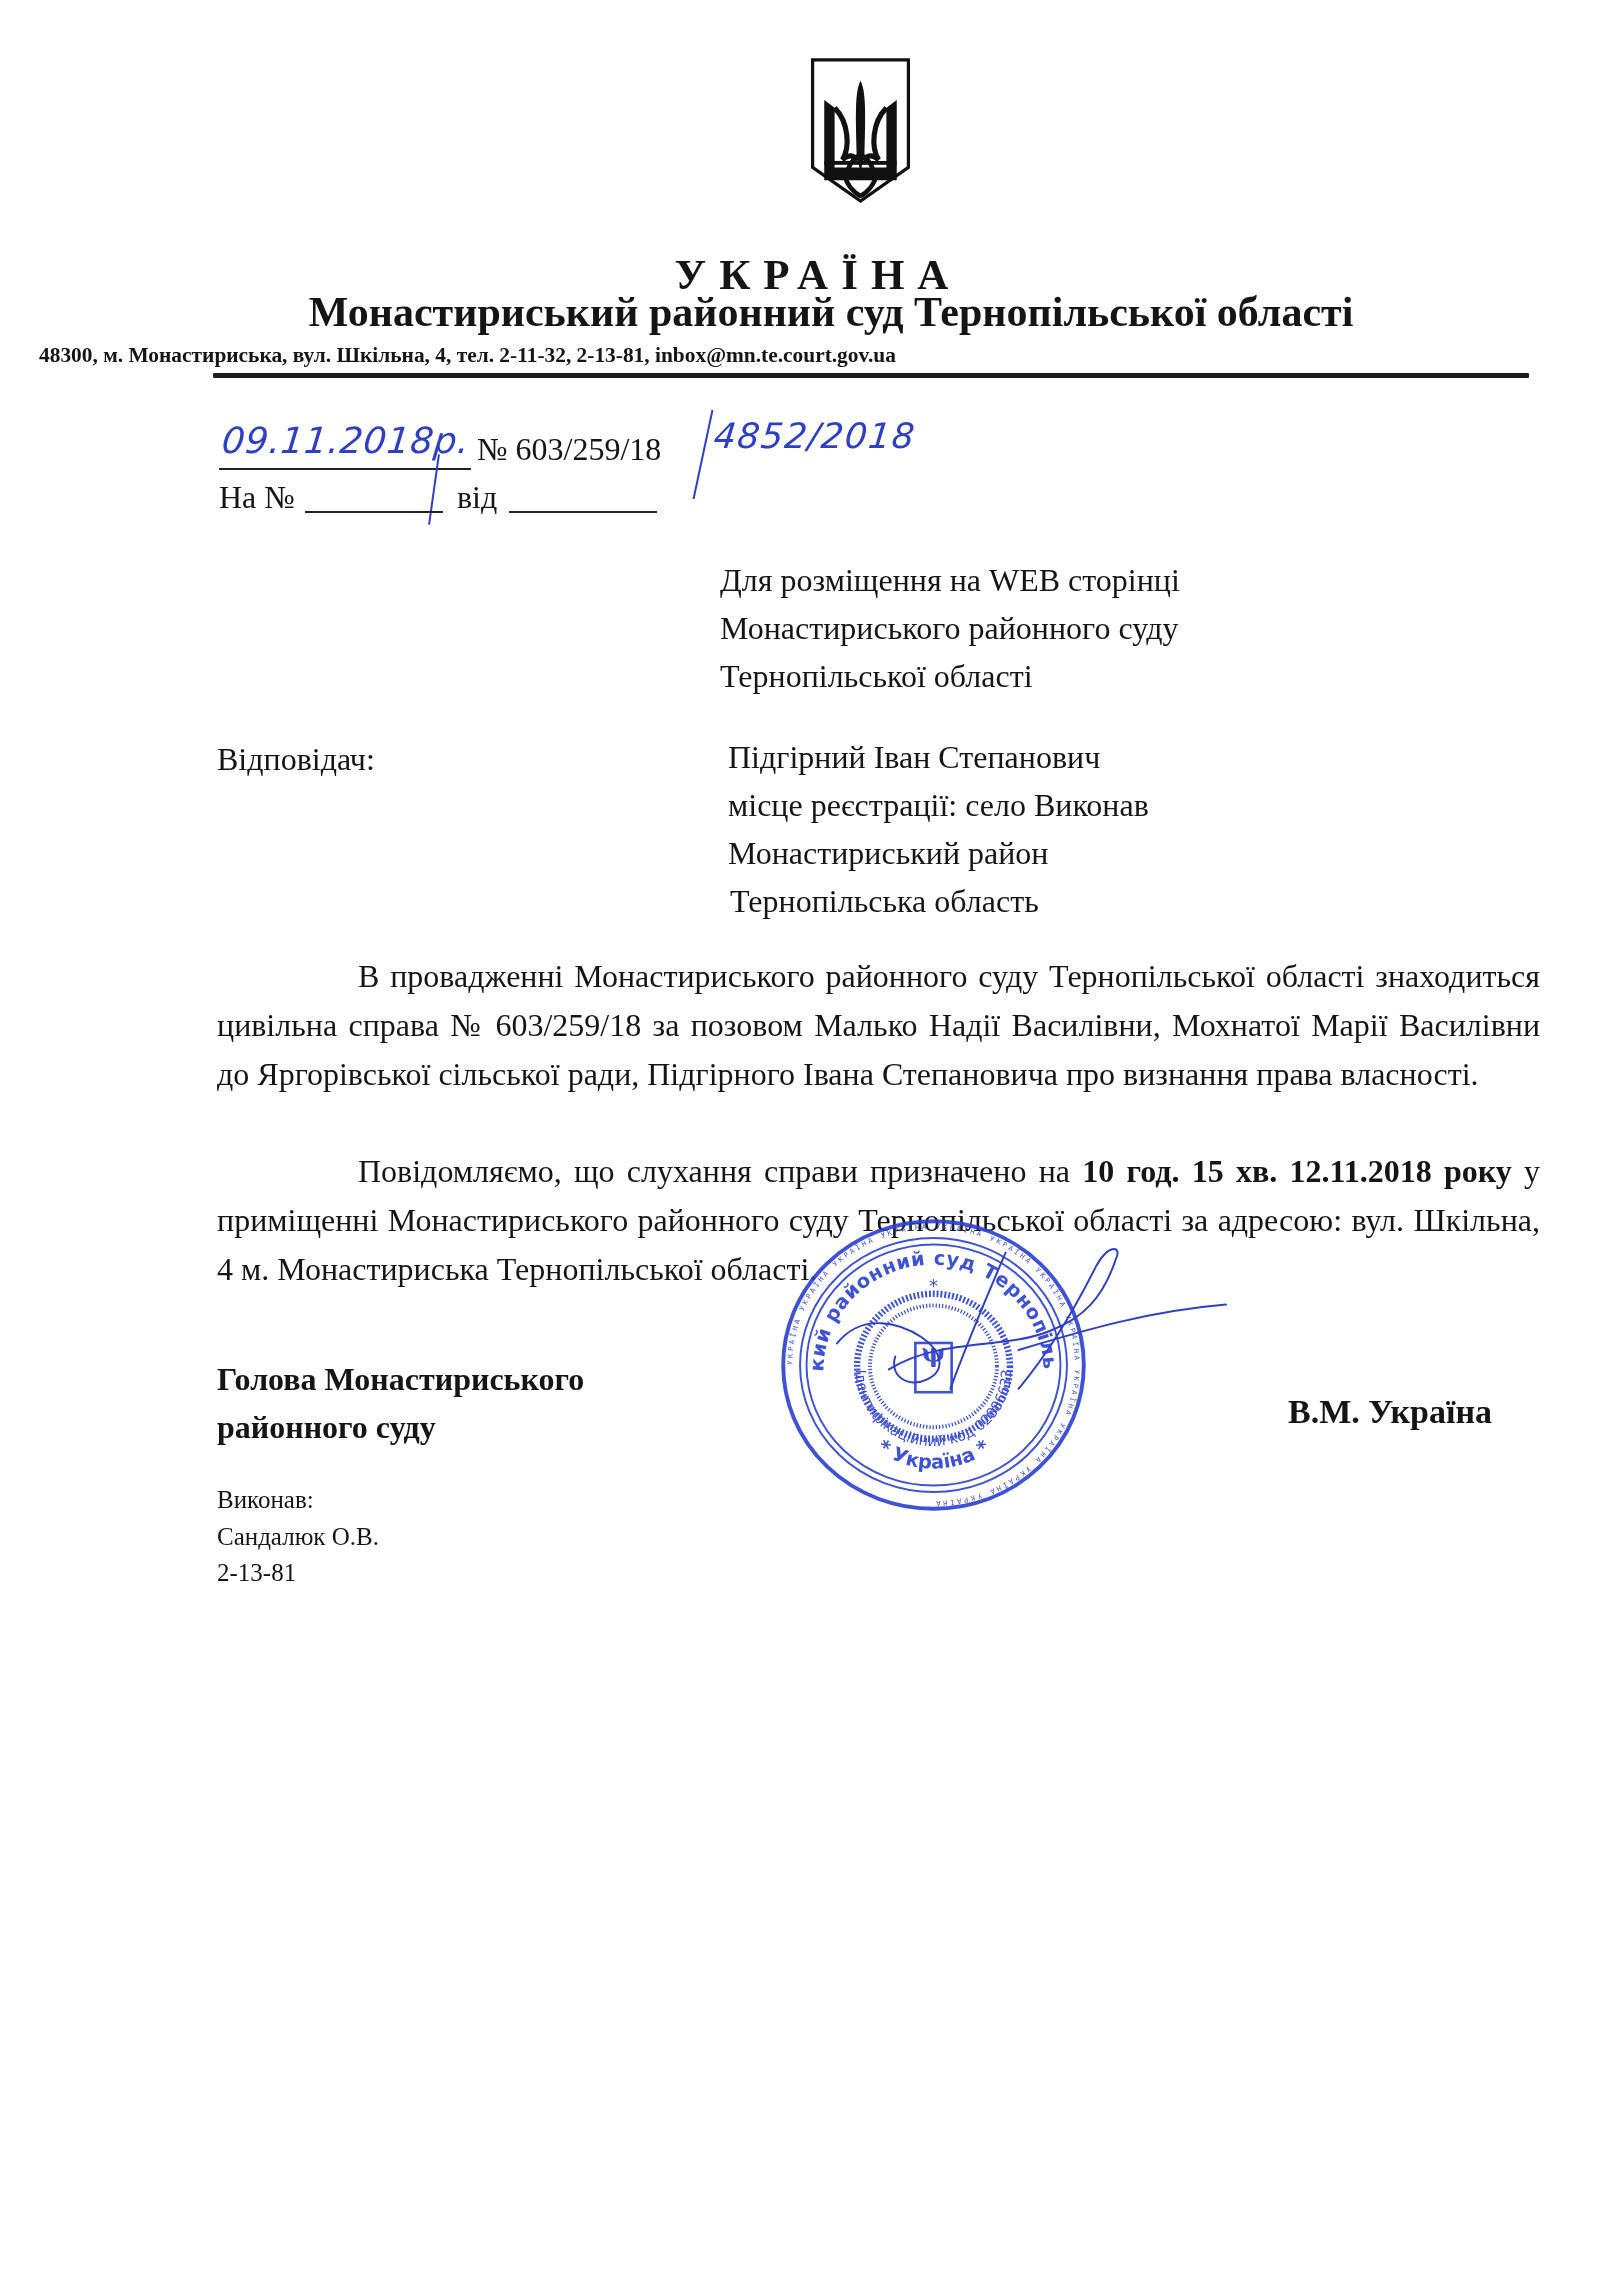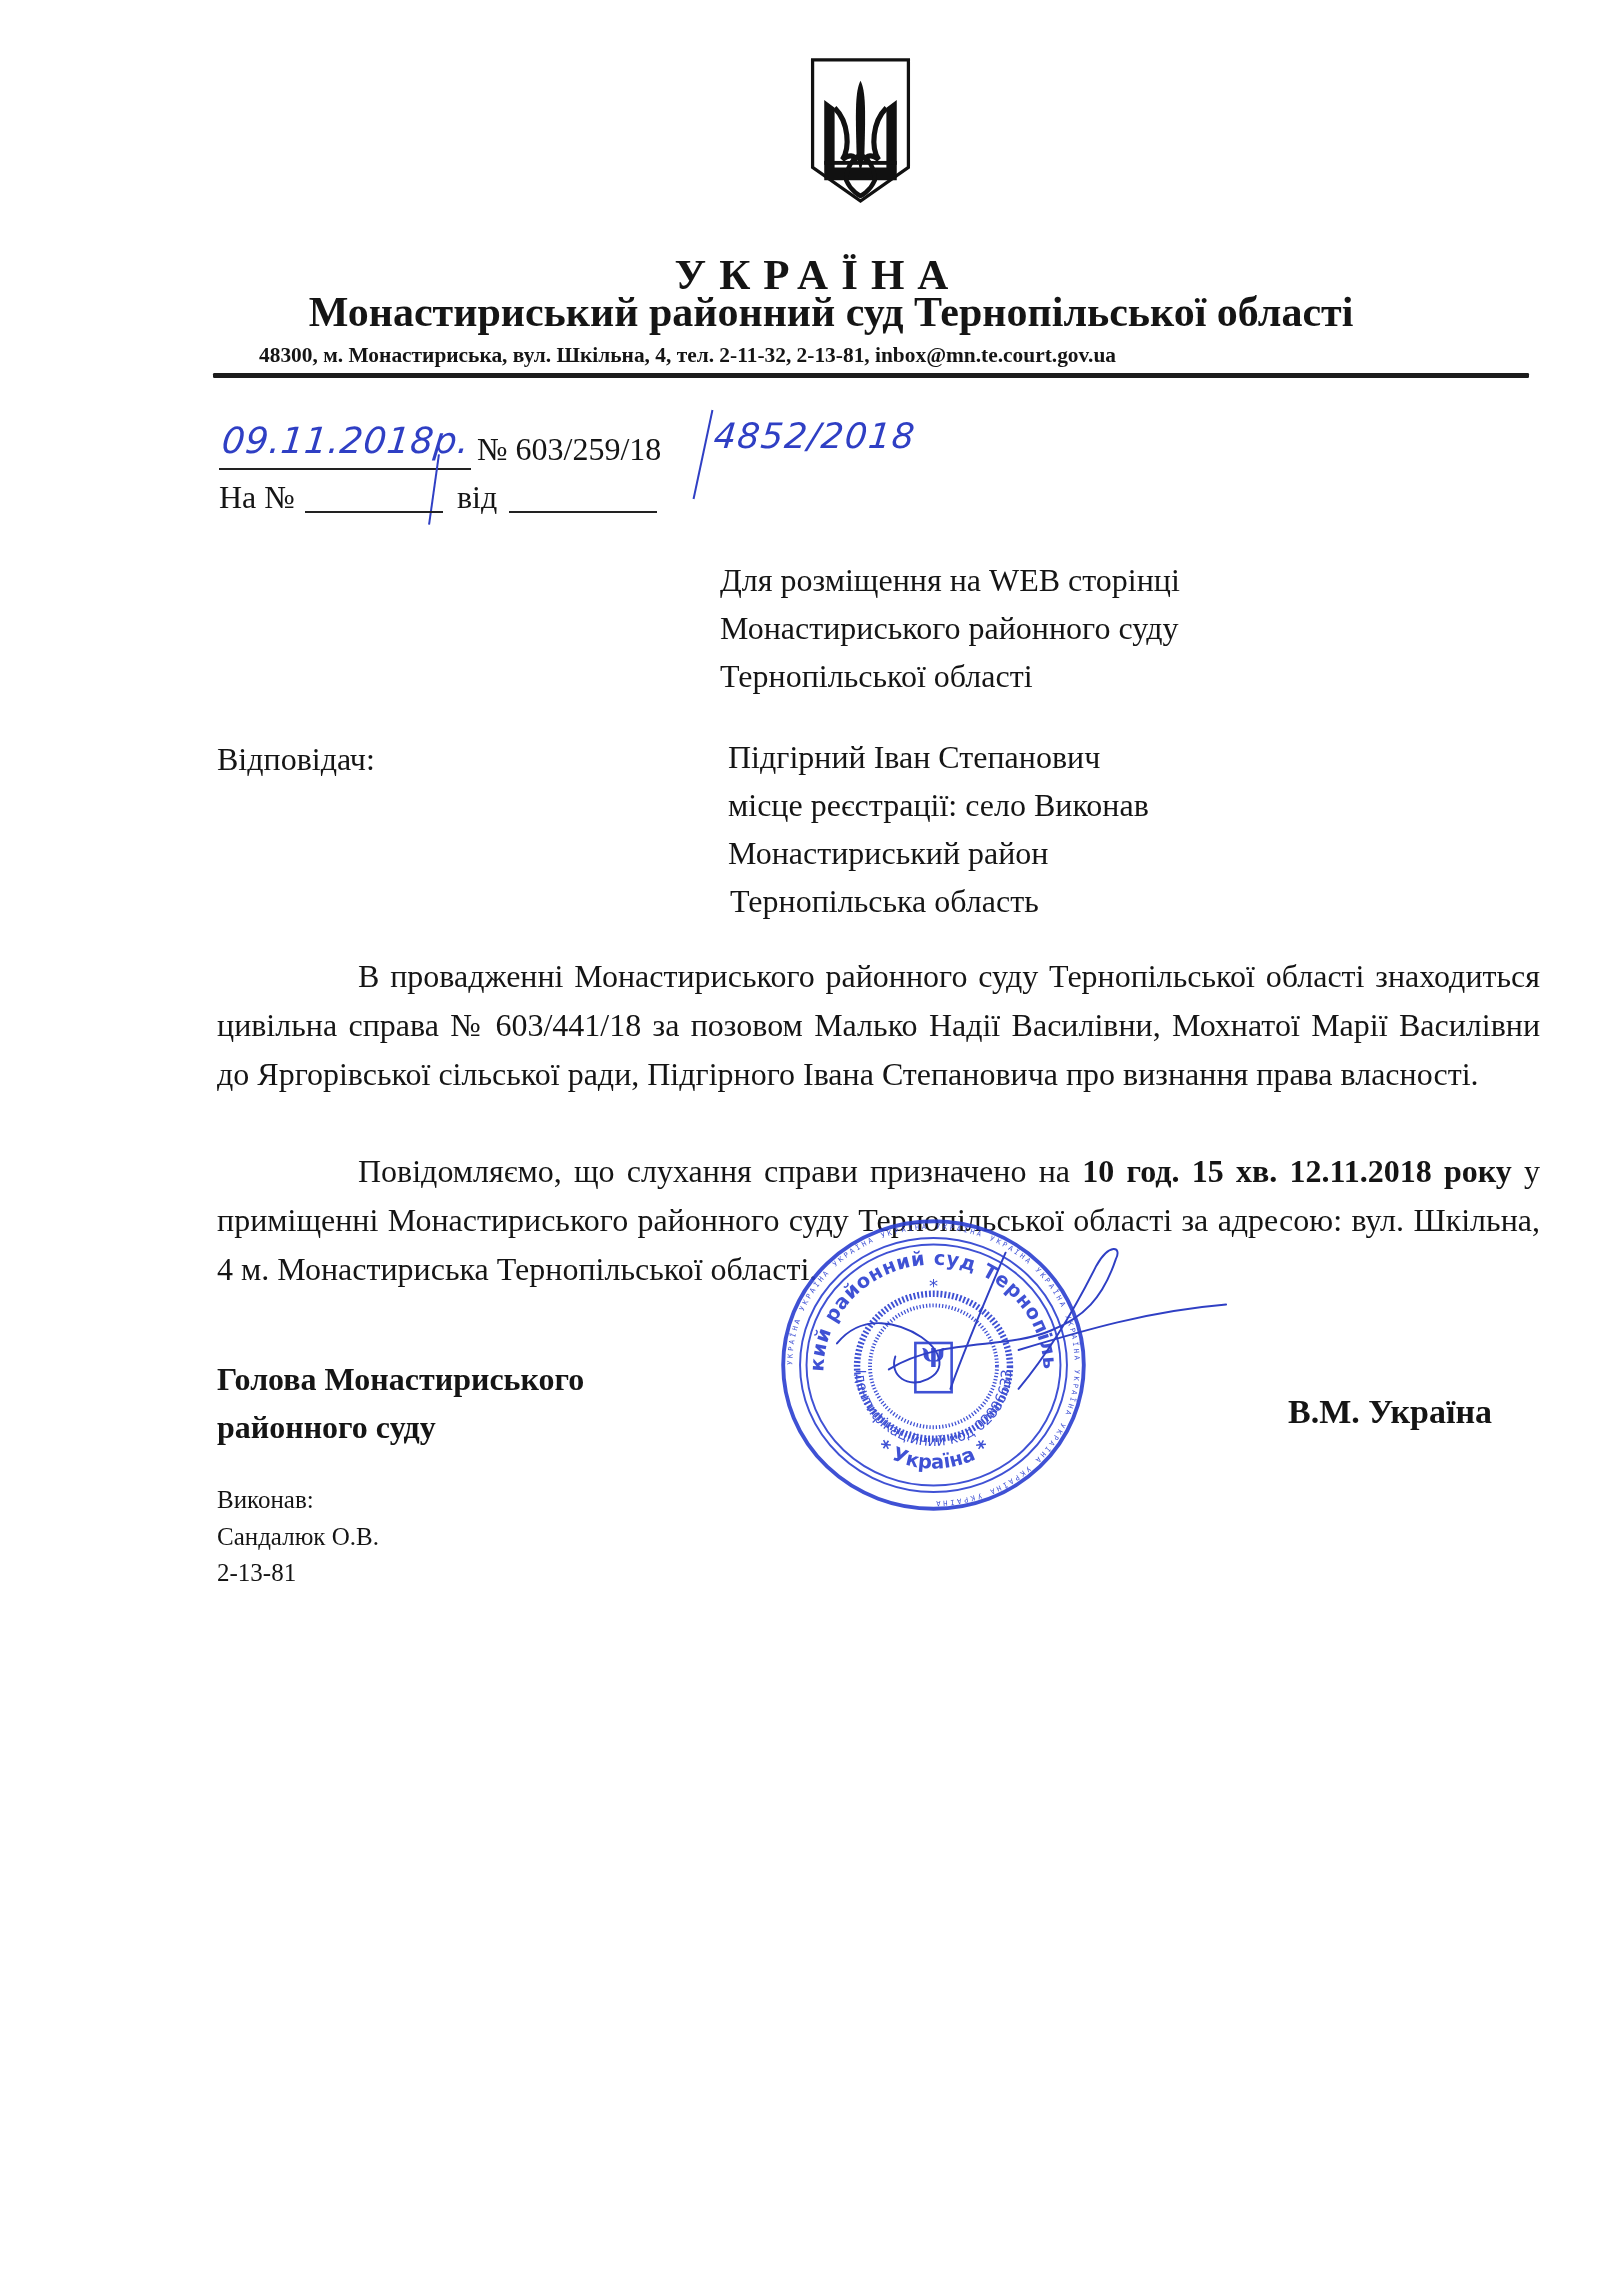--- a/index.html
+++ b/index.html
@@ -6,21 +6,21 @@
   body { width: 1623px; height: 2284px; position: relative; overflow: hidden;
          font-family: "Liberation Serif", "DejaVu Serif", serif; color: #151515; }
   .abs { position: absolute; white-space: nowrap; }
 
   
   #coat { position: absolute; left: 810px; top: 57px; width: 101px; height: 147px; }
   #country { left: 0; width: 1623px; top: 241px; text-align: center; font-weight: bold;
              font-size: 43px; letter-spacing: 13px; line-height: 1; padding-left: 13px; box-sizing: border-box; margin-top: 12px; }
   #court-name { left: 0; width: 1623px; top: 291px; text-align: center; font-weight: bold;
                 font-size: 42px; line-height: 1; padding-left: 39px; box-sizing: border-box; }
-  #address { left: 0; width: 1336px; top: 345px; text-align: center; font-weight: bold;
+  #address { left: 0; width: 1336px; top: 345px; text-align: left; font-weight: bold;
              font-size: 21.4px; line-height: 1; padding-left: 39px; box-sizing: border-box; }
   #rule { position: absolute; left: 213px; top: 373px; width: 1316px; height: 4.5px; background: #1c1c1c; border-radius: 1.3px; }
 
   
   .hand { font-family: "DejaVu Sans", sans-serif; font-style: italic; color: #2f3fc4; }
   #reg-date { left: 222px; top: 420px; font-size: 36px; font-weight: 300; transform: skewX(-6deg); letter-spacing: 0.6px; }
   #reg-date-line { position: absolute; left: 219px; top: 468px; width: 252px; height: 1.9px; background: #222; }
   #reg-num { left: 477px; top: 431px; font-size: 32px; text-align: center; }
   #reg-hand { left: 714px; top: 416px; font-size: 35px; letter-spacing: 1.3px; transform: skewX(-6deg); }
   #reg-slash { position: absolute; left: 702px; top: 409px; width: 1.9px; height: 91px; background: #2f3fc4; transform: rotate(12deg); }
@@ -97,21 +97,21 @@
 <div class="abs recipient" id="rcp-0">Для розміщення на WEB сторінці</div>
 <div class="abs recipient" id="rcp-1">Монастириського районного суду</div>
 <div class="abs recipient" id="rcp-2">Тернопільської області</div>
 
 <div class="abs" id="def-label">Відповідач:</div>
 <div class="abs def" id="def-0">Підгірний Іван Степанович</div>
 <div class="abs def" id="def-1">місце реєстрації: село Виконав</div>
 <div class="abs def" id="def-2">Монастириський район</div>
 <div class="abs def" id="def-3">Тернопільська область</div>
 
-<div class="para" id="para-1">В провадженні Монастириського районного суду Тернопільської області знаходиться цивільна справа  № 603/441/18 за позовом Малько Надії Василівни, Мохнатої Марії Василівни до Яргорівської сільської ради, Підгірного Івана Степановича про визнання права власності.</div>
+<div class="para" id="para-1">В провадженні Монастириського районного суду Тернопільської області знаходиться цивільна справа  № 603/259/18 за позовом Малько Надії Василівни, Мохнатої Марії Василівни до Яргорівської сільської ради, Підгірного Івана Степановича про визнання права власності.</div>
 <div class="para" id="para-2"><span>Повідомляємо, що слухання справи призначено на </span><b>10 год. 15  хв. 12.11.2018 року</b><span> у приміщенні Монастириського районного суду Тернопільської області за адресою: вул. Шкільна, 4 м. Монастириська Тернопільської області.</span></div>
 
 <div class="abs" id="sig-title-0">Голова Монастириського</div>
 <div class="abs" id="sig-title-1">районного суду</div>
 <div class="abs" id="sig-name">В.М. Україна</div>
 
 <svg id="stamp" viewBox="0 0 480 460">
   <defs>
     <path id="stamp-top-arc" d="M 70 240 A 170 165 0 0 1 410 240"></path>
     <path id="stamp-bottom-arc" d="M 95 250 A 145 140 0 0 0 385 250"></path>

